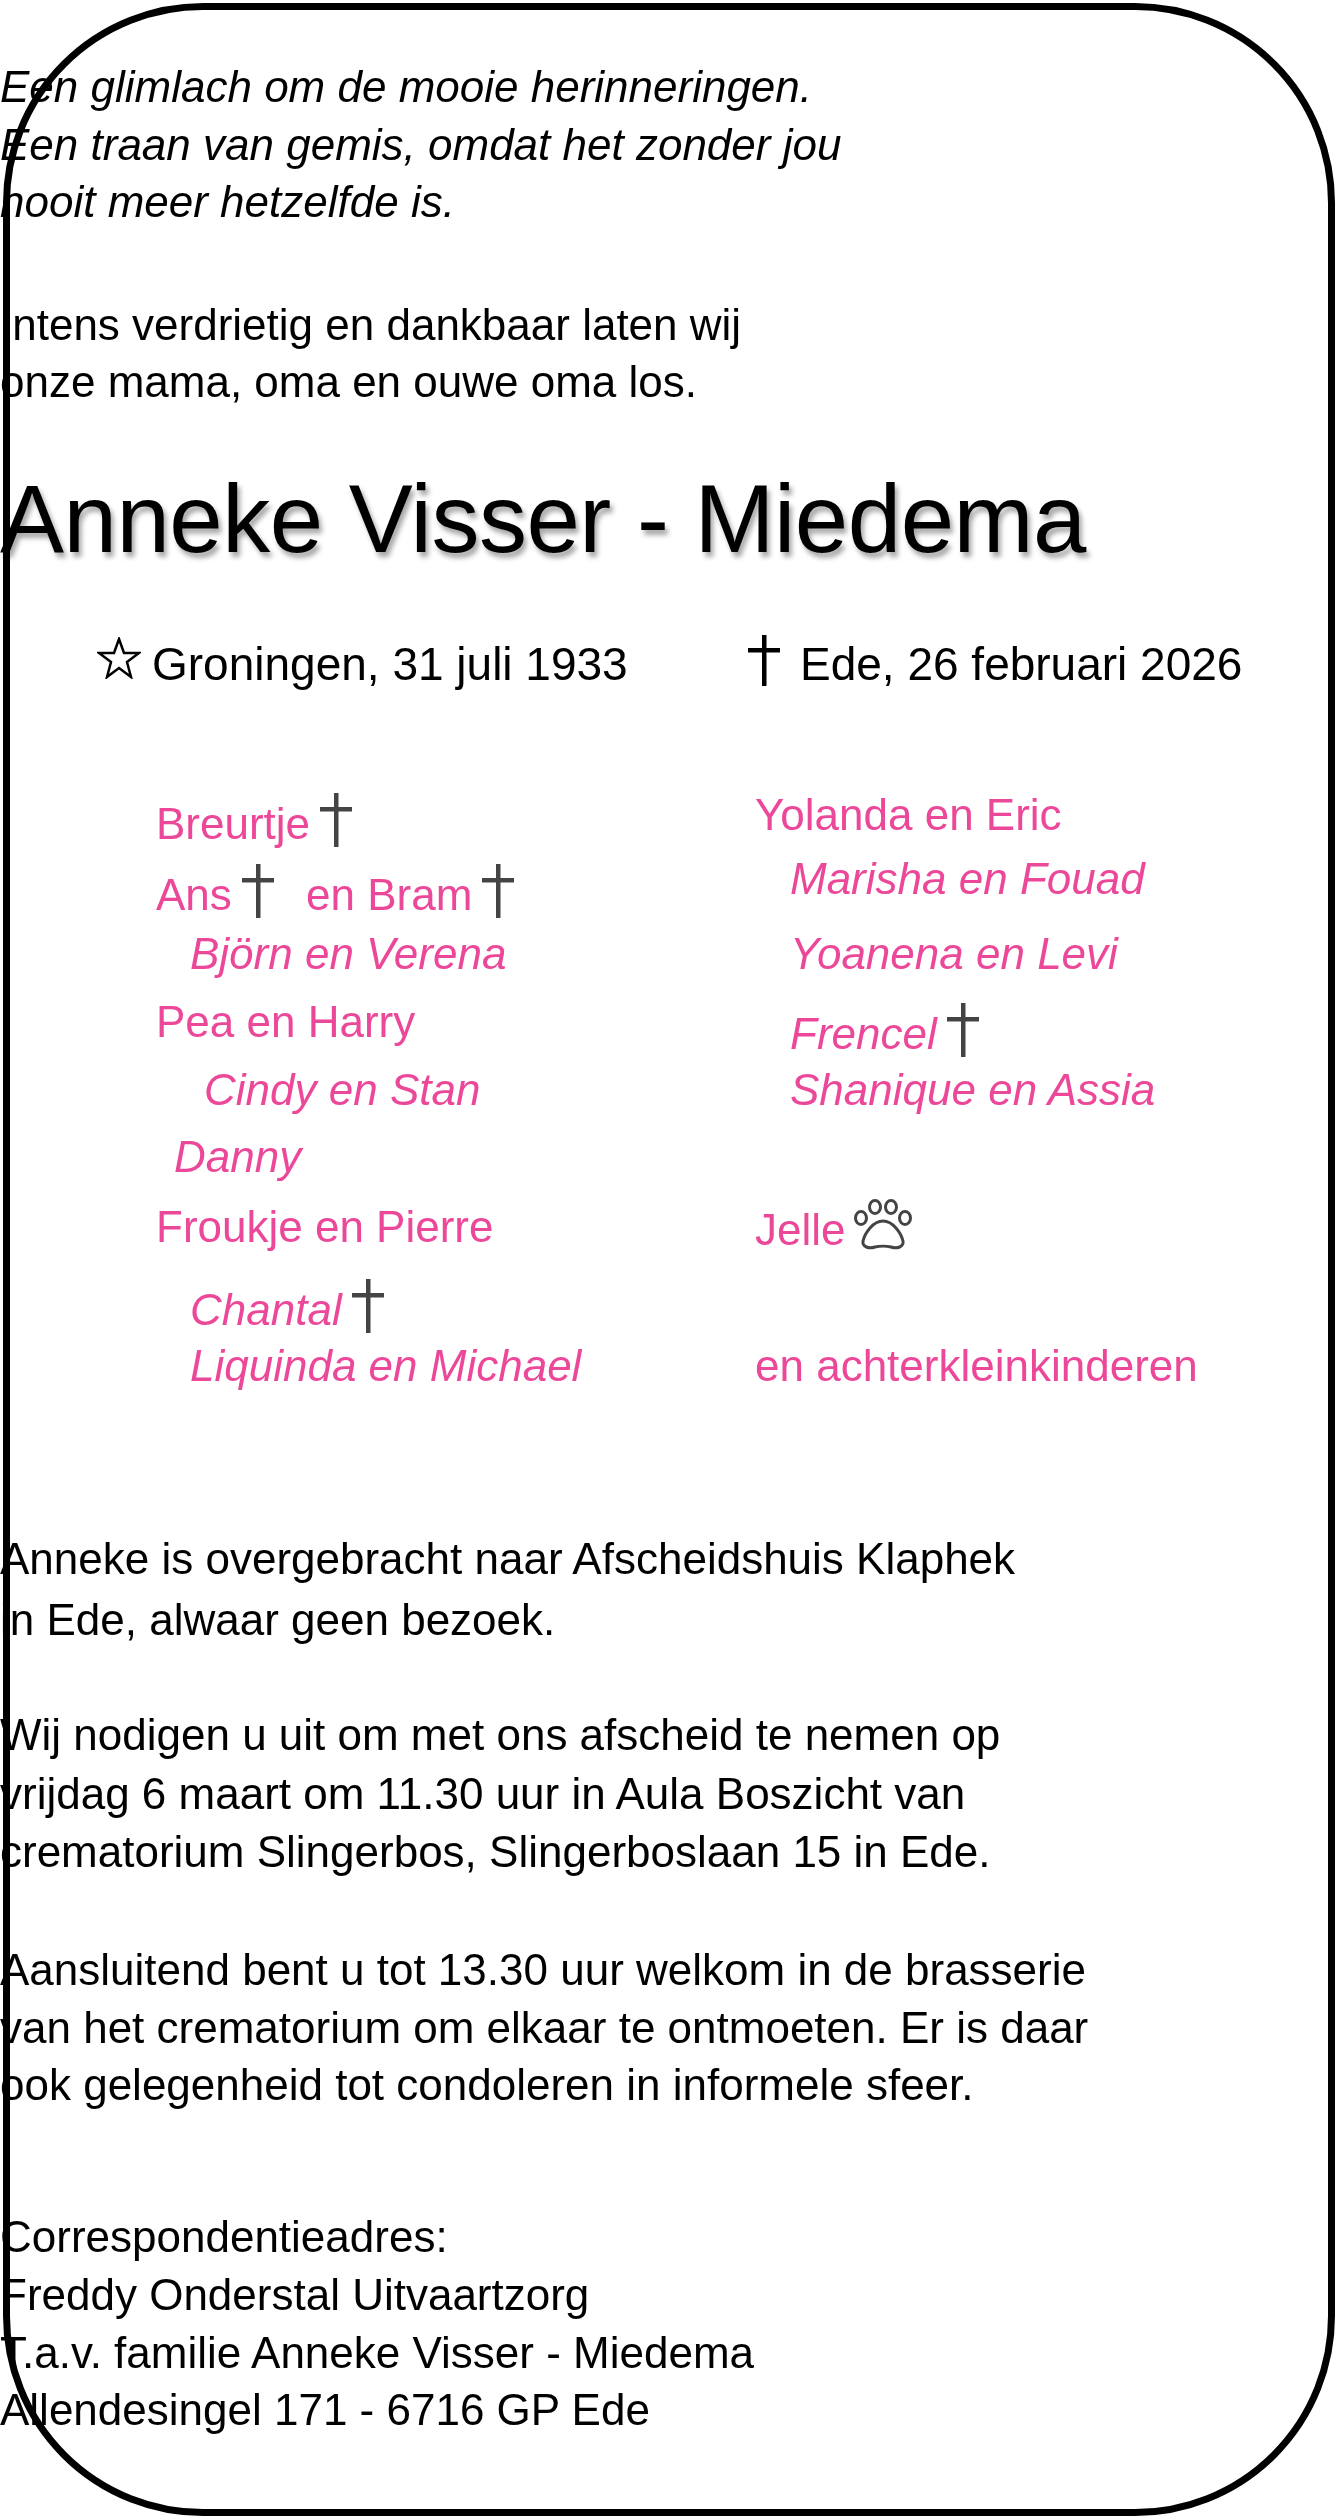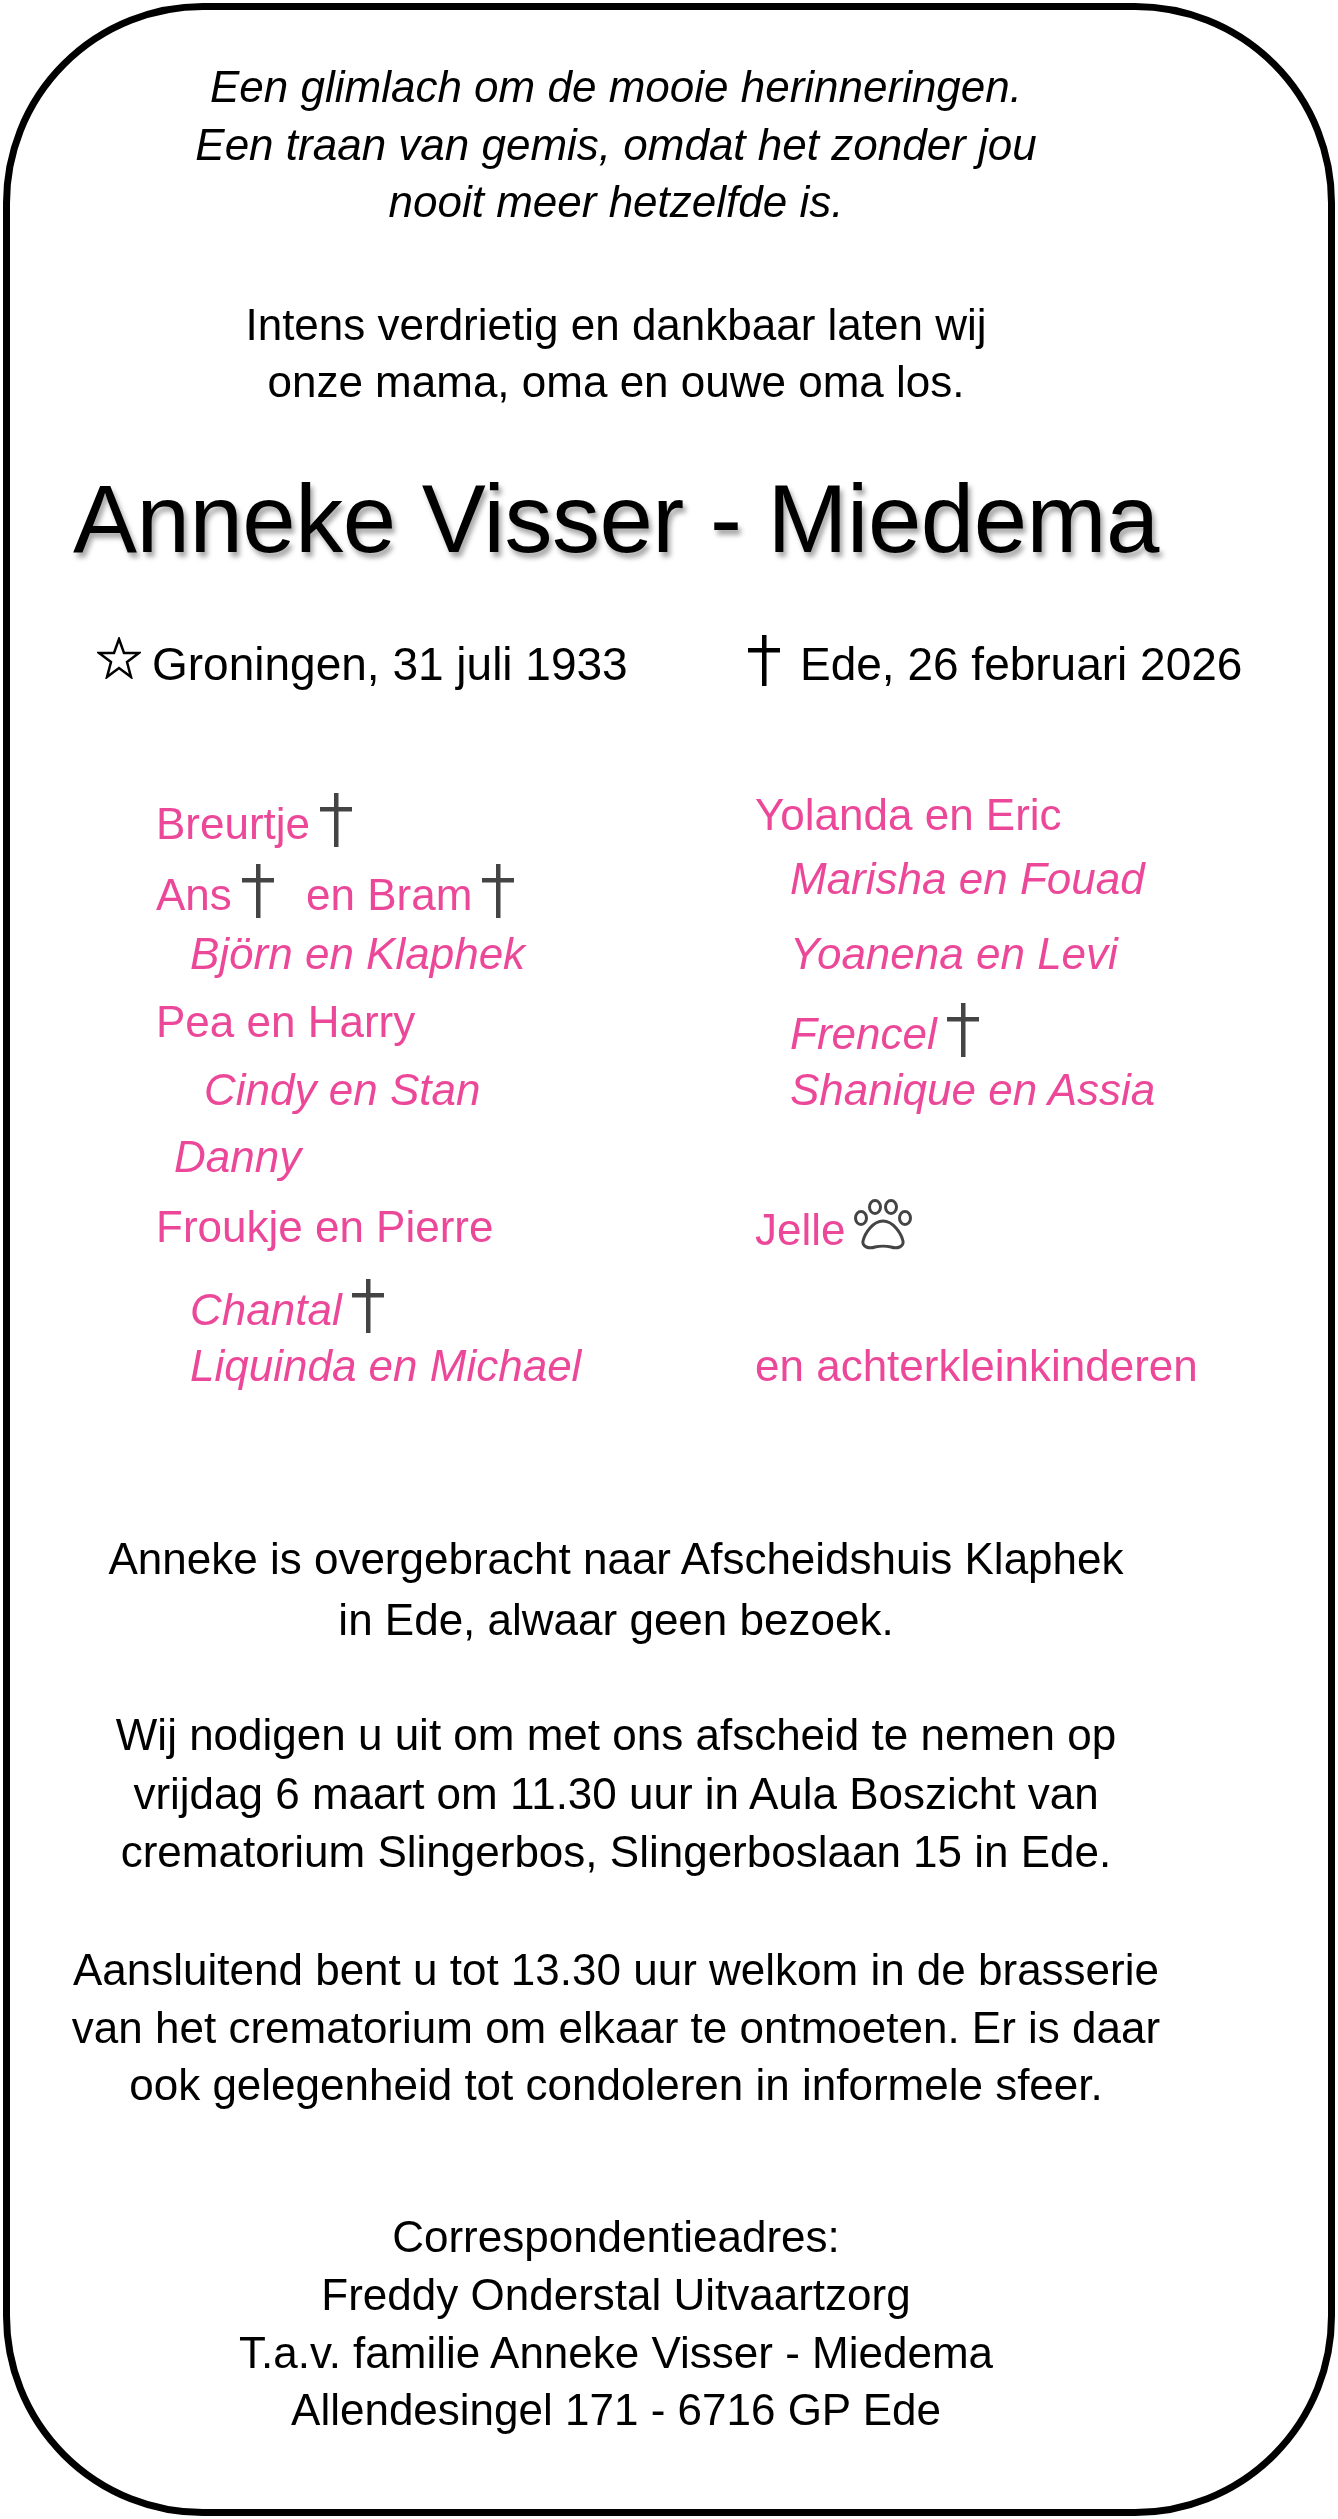--- a/index.html
+++ b/index.html
@@ -2,21 +2,21 @@
 <html><head>
 <meta charset="utf-8">
 <style>
   html, body { margin: 0; padding: 0; background: #ffffff; }
   body { width: 1338px; height: 2519px; position: relative; overflow: hidden; }
   .card {
     position: absolute; left: 3px; top: 3px; width: 1318px; height: 2499px;
     border: 7px solid #000; border-radius: 200px; background: #fff;
   }
   .ln {
-    position: absolute; left: 12px; width: 1208px; text-align: center;
+    position: absolute; left: 0; width: 1208px; 
     font-family: "Liberation Sans", sans-serif; font-size: 44px; line-height: 1;
     color: #000; white-space: nowrap;
   }
   .it { font-style: italic; }
   .title {
     font-size: 96px; letter-spacing: -0.5px;
     text-shadow: 3px 5px 5px rgba(0,0,0,0.35);
   }
   .date { font-size: 46px; text-align: center; width: auto; }
   .fam { position: absolute; font-family: "Liberation Sans", sans-serif; font-size: 44px;
@@ -58,21 +58,21 @@
 <div class="fam" style="left:156px;top:864px">
   <span>Ans</span><svg class="xs" width="32" height="54" viewBox="0 0 32 54">
       <rect x="14" y="0" width="4.5" height="54" fill="#444"></rect>
       <rect x="0" y="14" width="32" height="4.5" fill="#444"></rect>
     </svg>
   <span style="margin-left:20px">en Bram</span><svg class="xs" width="32" height="54" viewBox="0 0 32 54">
       <rect x="14" y="0" width="4.5" height="54" fill="#444"></rect>
       <rect x="0" y="14" width="32" height="4.5" fill="#444"></rect>
     </svg>
 </div>
-<div class="fam it" style="left:190px;top:932px">Björn en Klaphek</div>
+<div class="fam it" style="left:190px;top:932px">Björn en Verena</div>
 <div class="fam" style="left:156px;top:1000px">Pea en Harry</div>
 <div class="fam it" style="left:204px;top:1068px">Cindy en Stan</div>
 <div class="fam it" style="left:174px;top:1135px">Danny</div>
 <div class="fam" style="left:156px;top:1205px">Froukje en Pierre</div>
 <div class="fam it" style="left:190px;top:1279px">
   <span>Chantal</span><svg class="xs" width="32" height="54" viewBox="0 0 32 54">
       <rect x="14" y="0" width="4.5" height="54" fill="#444"></rect>
       <rect x="0" y="14" width="32" height="4.5" fill="#444"></rect>
     </svg>
 </div>

